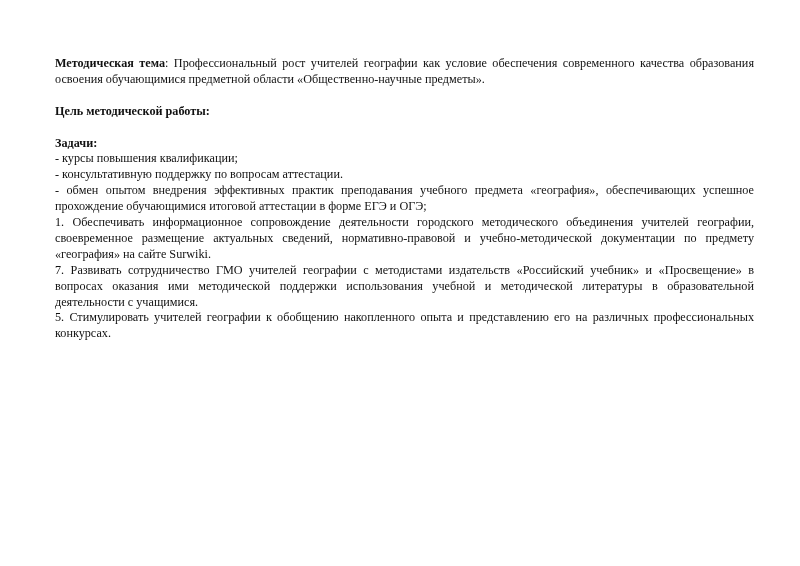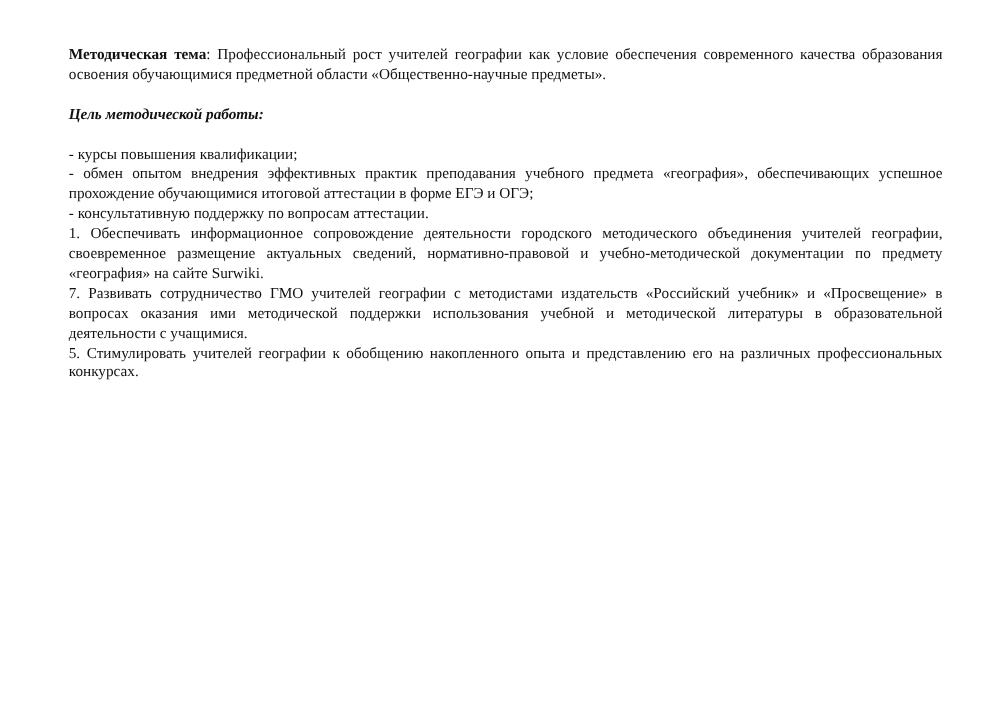--- a/index.html
+++ b/index.html
@@ -9,57 +9,57 @@
     }
     body {
       width: 800px;
       height: 566px;
       overflow: hidden;
       position: relative;
     }
     .page {
       position: absolute;
       left: 55px;
-      top: 36px;
+      top: 56px;
       width: 699px;
       font-family: "Liberation Serif", "DejaVu Serif", serif;
       font-size: 12.2px;
       line-height: 15.9px;
       color: #111111;
     }
     .para {
       margin: 0;
       text-align: justify;
       text-align-last: left;
     }
     .gap {
       height: 15.9px;
     }
     .bold {
       font-weight: bold;
     }
     .heading {
       font-weight: bold;
       margin: 0;
-      font-style: italic;
     }
   </style>
 </head>
 <body>
 
 <div class="page">
 
   <p class="para"><span class="bold">Методическая тема</span><span>: Профессиональный рост учителей географии как условие обеспечения современного качества образования освоения обучающимися предметной области «Общественно-научные предметы».</span></p>
 
   <div class="gap"></div>
 
   <p class="heading">Цель методической работы:</p>
 
   <div class="gap"></div>
 
+  <p class="heading">Задачи:</p>
   <p class="para">- курсы повышения квалификации;</p>
+  <p class="para">- консультативную поддержку по вопросам аттестации.</p>
   <p class="para">- обмен опытом внедрения эффективных практик преподавания учебного предмета «география», обеспечивающих успешное прохождение обучающимися итоговой аттестации в форме ЕГЭ и ОГЭ;</p>
-  <p class="para">- консультативную поддержку по вопросам аттестации.</p>
   <p class="para">1. Обеспечивать информационное сопровождение деятельности городского методического объединения учителей географии,    своевременное размещение актуальных сведений, нормативно-правовой и учебно-методической документации по предмету «география» на сайте Surwiki.</p>
   <p class="para">7. Развивать сотрудничество ГМО учителей географии с методистами издательств «Российский учебник» и «Просвещение» в вопросах оказания ими методической поддержки использования учебной и методической литературы в образовательной деятельности с учащимися.</p>
   <p class="para">5. Стимулировать учителей географии к обобщению накопленного опыта и представлению его на  различных профессиональных конкурсах.</p>
 
 </div>
 
 </body></html>

